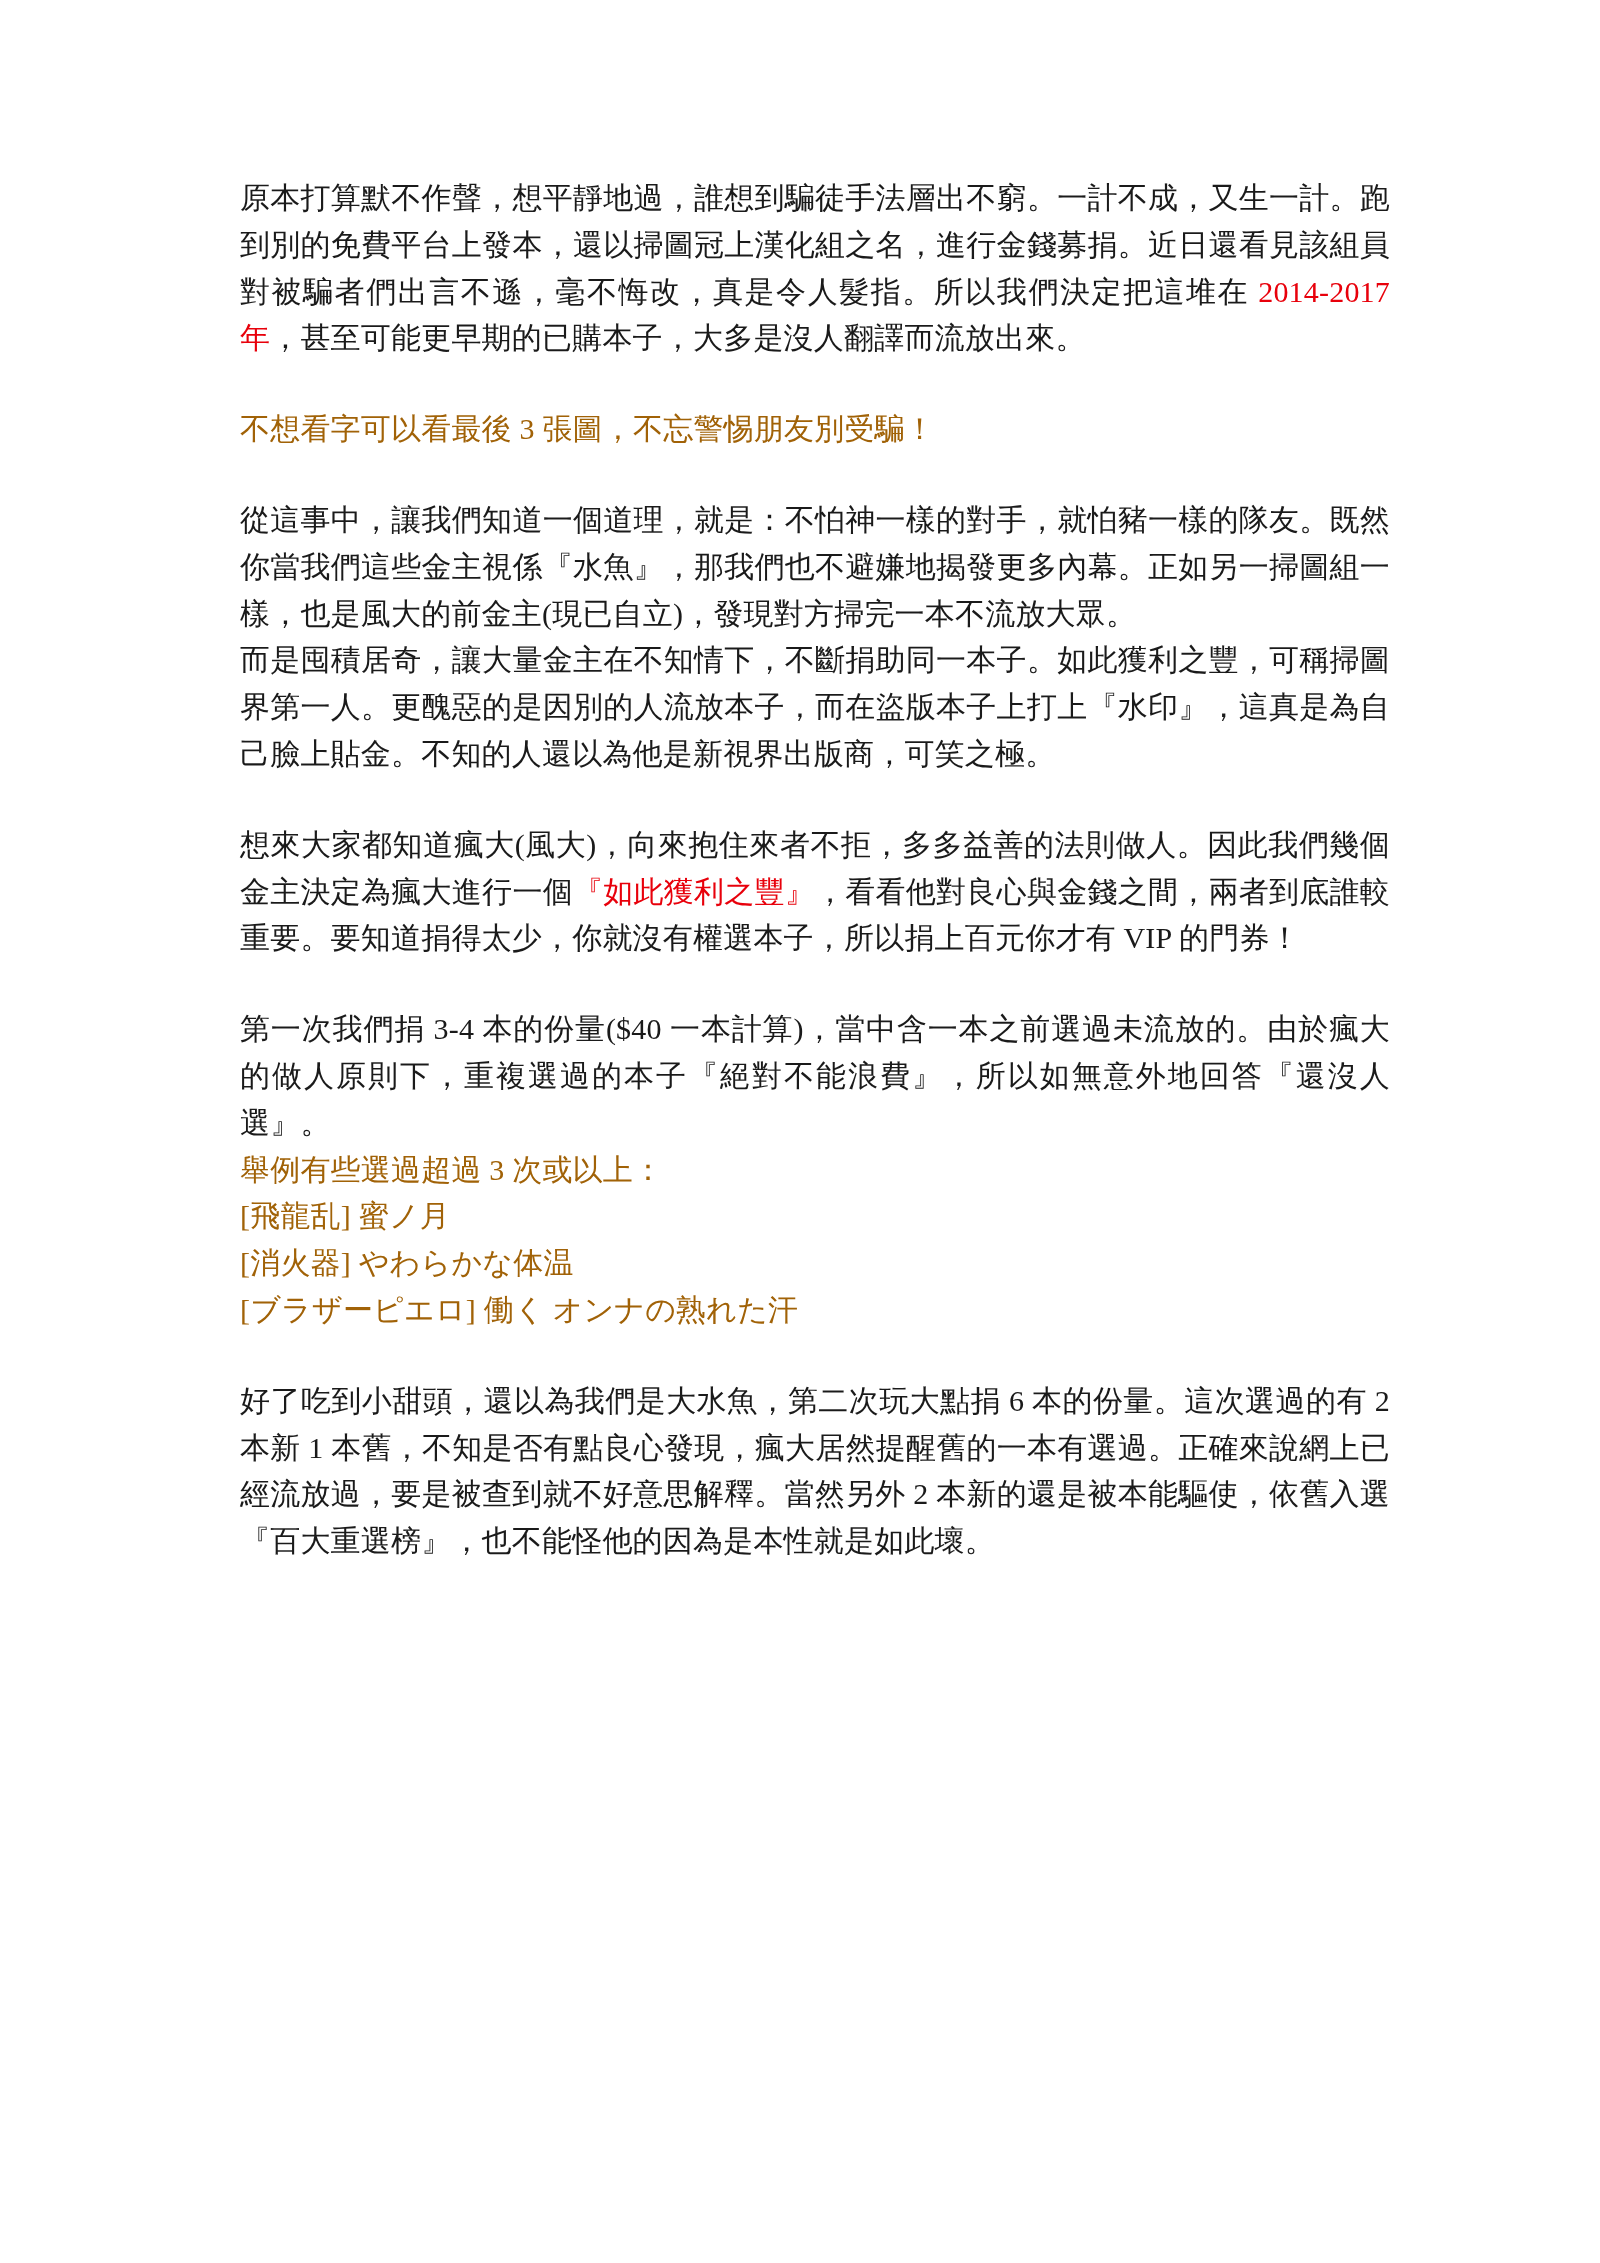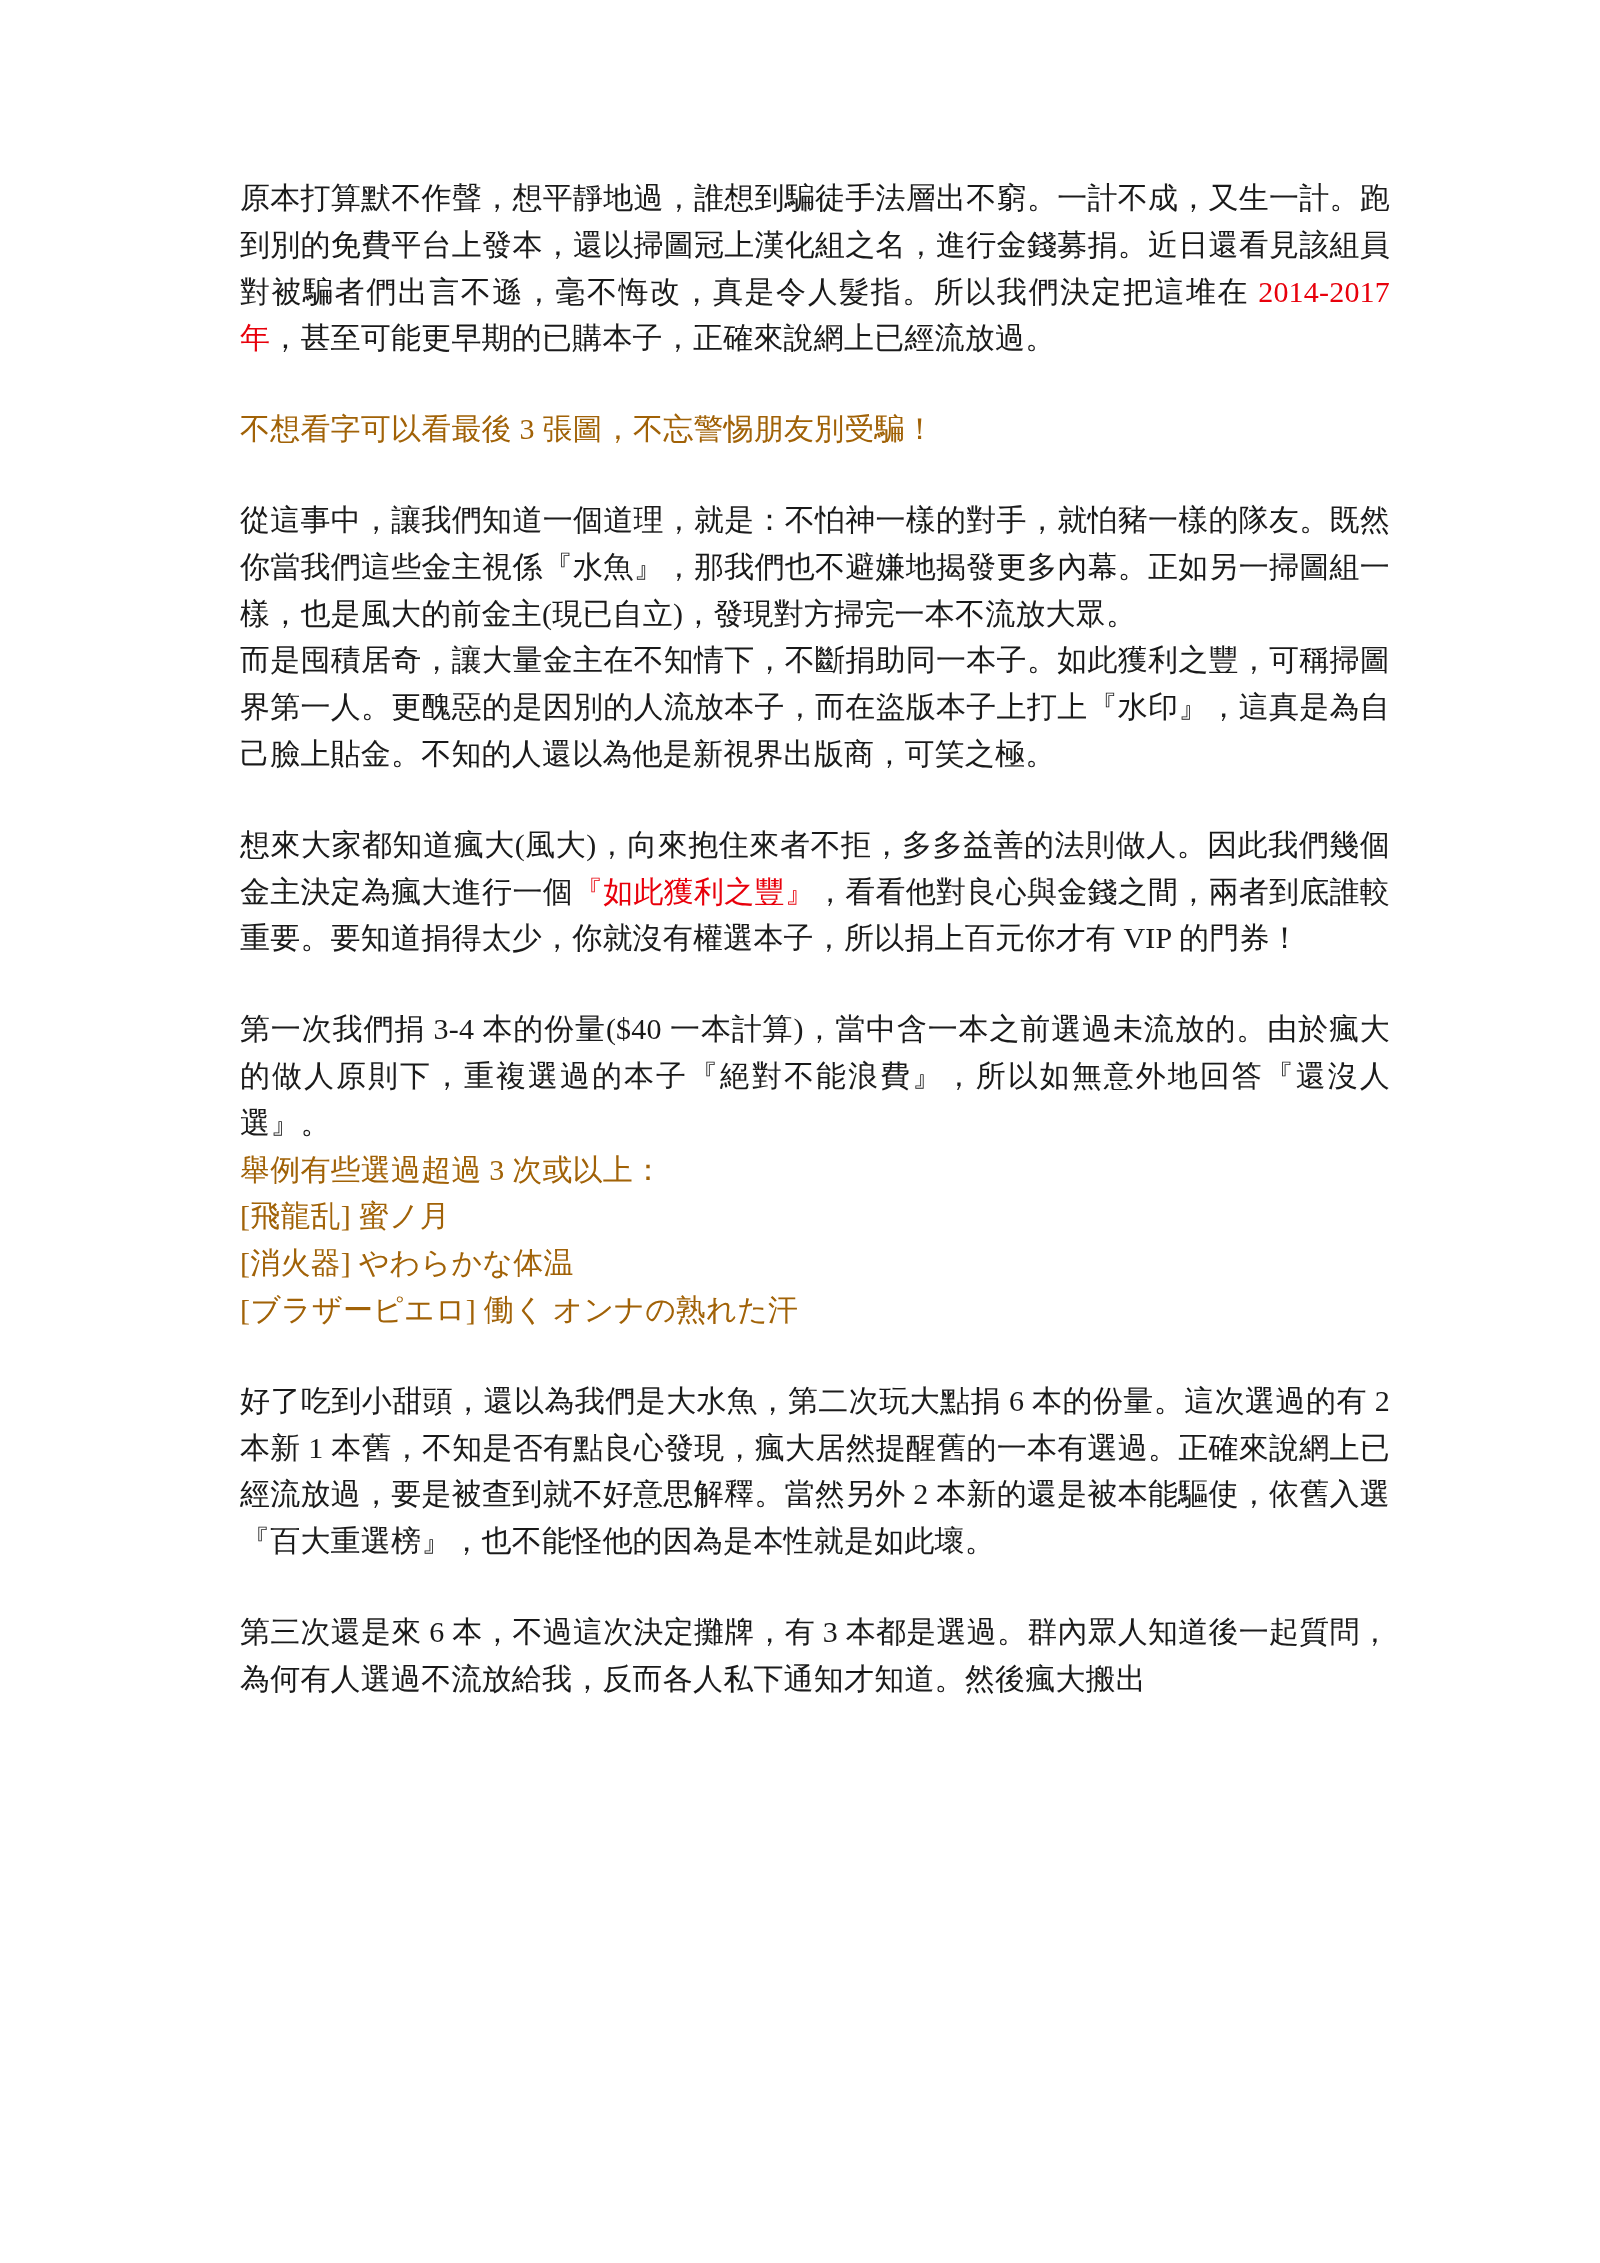--- a/index.html
+++ b/index.html
@@ -41,21 +41,21 @@
   }
 </style>
 </head>
 <body>
 
 <div class="page">
   <div class="doc">
 
 
     <p class="para">
-      <span>原本打算默不作聲，想平靜地過，誰想到騙徒手法層出不窮。一計不成，又生一計。跑到別的免費平台上發本，還以掃圖冠上漢化組之名，進行金錢募捐。近日還看見該組員對被騙者們出言不遜，毫不悔改，真是令人髮指。所以我們決定把這堆在 </span><span class="red">2014-2017 年</span><span>，甚至可能更早期的已購本子，正確來說網上已經流放過。</span>
+      <span>原本打算默不作聲，想平靜地過，誰想到騙徒手法層出不窮。一計不成，又生一計。跑到別的免費平台上發本，還以掃圖冠上漢化組之名，進行金錢募捐。近日還看見該組員對被騙者們出言不遜，毫不悔改，真是令人髮指。所以我們決定把這堆在 </span><span class="red">2014-2017 年</span><span>，甚至可能更早期的已購本子，大多是沒人翻譯而流放出來。</span>
     </p>
 
     <div class="gap"></div>
 
     <p class="para red-para">
       <span>不想看字可以看最後 3 張圖，不忘警惕朋友別受騙！</span>
     </p>
 
     <div class="gap"></div>
 
@@ -96,18 +96,15 @@
     </p>
 
     <div class="gap"></div>
 
     <p class="para">
       <span>好了吃到小甜頭，還以為我們是大水魚，第二次玩大點捐 6 本的份量。這次選過的有 2 本新 1 本舊，不知是否有點良心發現，瘋大居然提醒舊的一本有選過。正確來說網上已經流放過，要是被查到就不好意思解釋。當然另外 2 本新的還是被本能驅使，依舊入選『百大重選榜』，也不能怪他的因為是本性就是如此壞。</span>
     </p>
 
     <div class="gap"></div>
 
-    <p class="para">
-      <span>第三次還是來 6 本，不過這次決定攤牌，有 3 本都是選過。群內眾人知道後一起質問，為何有人選過不流放給我，反而各人私下通知才知道。然後瘋大搬出</span>
-    </p>
 
   </div>
 </div>
 
 </body></html>

